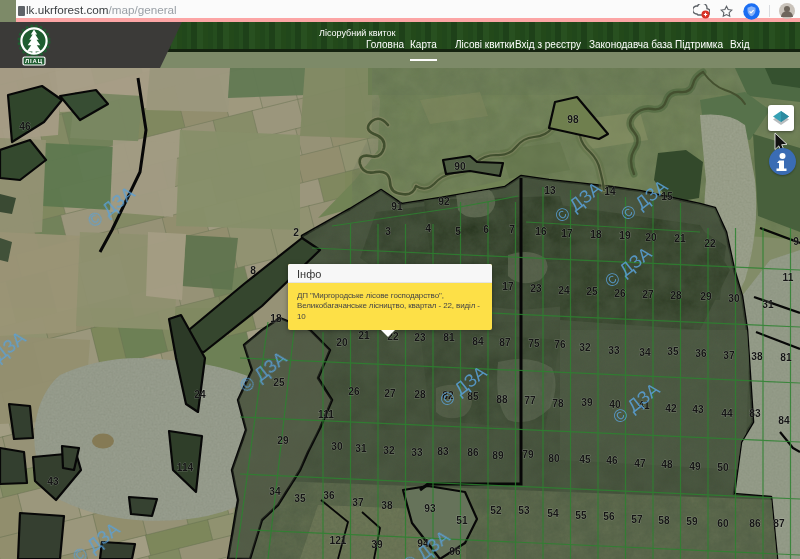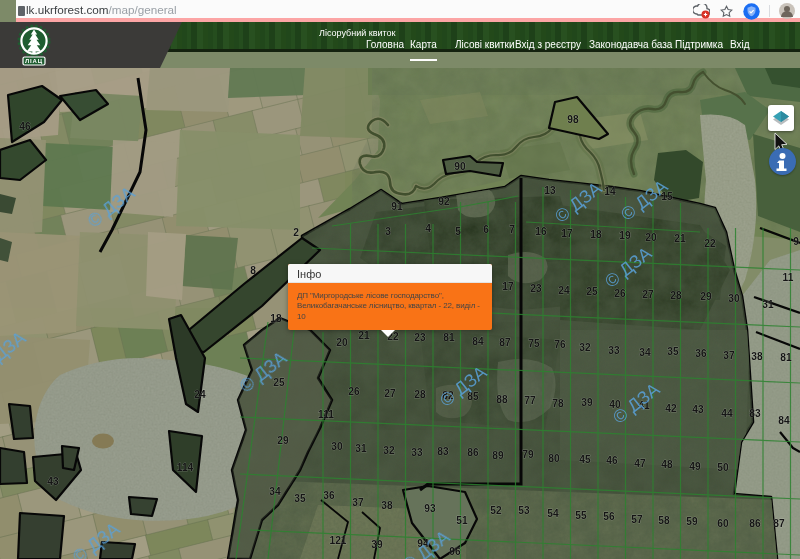--- a/index.html
+++ b/index.html
@@ -13,21 +13,21 @@
 #hdr{position:absolute;left:0;top:22px;width:800px;height:30px;background:
  repeating-linear-gradient(90deg,#21471b 0 5px,#254d1e 5px 9px,#1e4119 9px 15px,#285020 15px 21px,#23491a 21px 26px);
  border-bottom:3px solid #14220f}
 #hdrdark{position:absolute;left:0;top:0;width:182px;height:46px;background:#3b3a38;
  clip-path:polygon(0 0,182px 0,160px 46px,0 46px)}
 .nav1{position:absolute;top:6px;left:319px;color:#fff;font-size:9px}
 .nav2{position:absolute;top:0;left:0;width:800px;height:46px;color:#fff;font-size:10px}
 .nav2 span{position:absolute;top:17px;white-space:nowrap}
 #map{position:absolute;left:0;top:68px;width:800px;height:491px}
 
-#pop{position:absolute;left:288px;top:264px;width:204px;background:#f97316;border-radius:2px;
+#pop{position:absolute;left:288px;top:264px;width:204px;background:#fde047;border-radius:2px;
  box-shadow:0 1px 5px rgba(0,0,0,.35);z-index:30}
 #pop .ph{height:19px;line-height:20px;padding-left:9px;font-size:11px;color:#333;border-bottom:1px solid #e4e4e4;background:#f7f7f7;border-radius:2px 2px 0 0}
 #pop .pb{padding:8px 0 8px 9px;font-size:8px;letter-spacing:-0.12px;line-height:10.3px;color:#454545}
 #pop .pb div{white-space:nowrap;overflow:hidden}
 #pop .arr{position:absolute;left:93px;bottom:-7px;width:0;height:0;border-left:7px solid transparent;border-right:7px solid transparent;border-top:7px solid #fff}
 
 #btnlayers{position:absolute;left:768px;top:105px;width:26px;height:26px;background:#fff;border-radius:3px;box-shadow:0 1px 3px rgba(0,0,0,.4);z-index:25}
 #btninfo{position:absolute;left:769px;top:148px;width:27px;height:27px;border-radius:50%;background:#3a6cb4;z-index:25;box-shadow:0 1px 2px rgba(0,0,0,.3)}
 </style></head><body>
 <div id="page">

